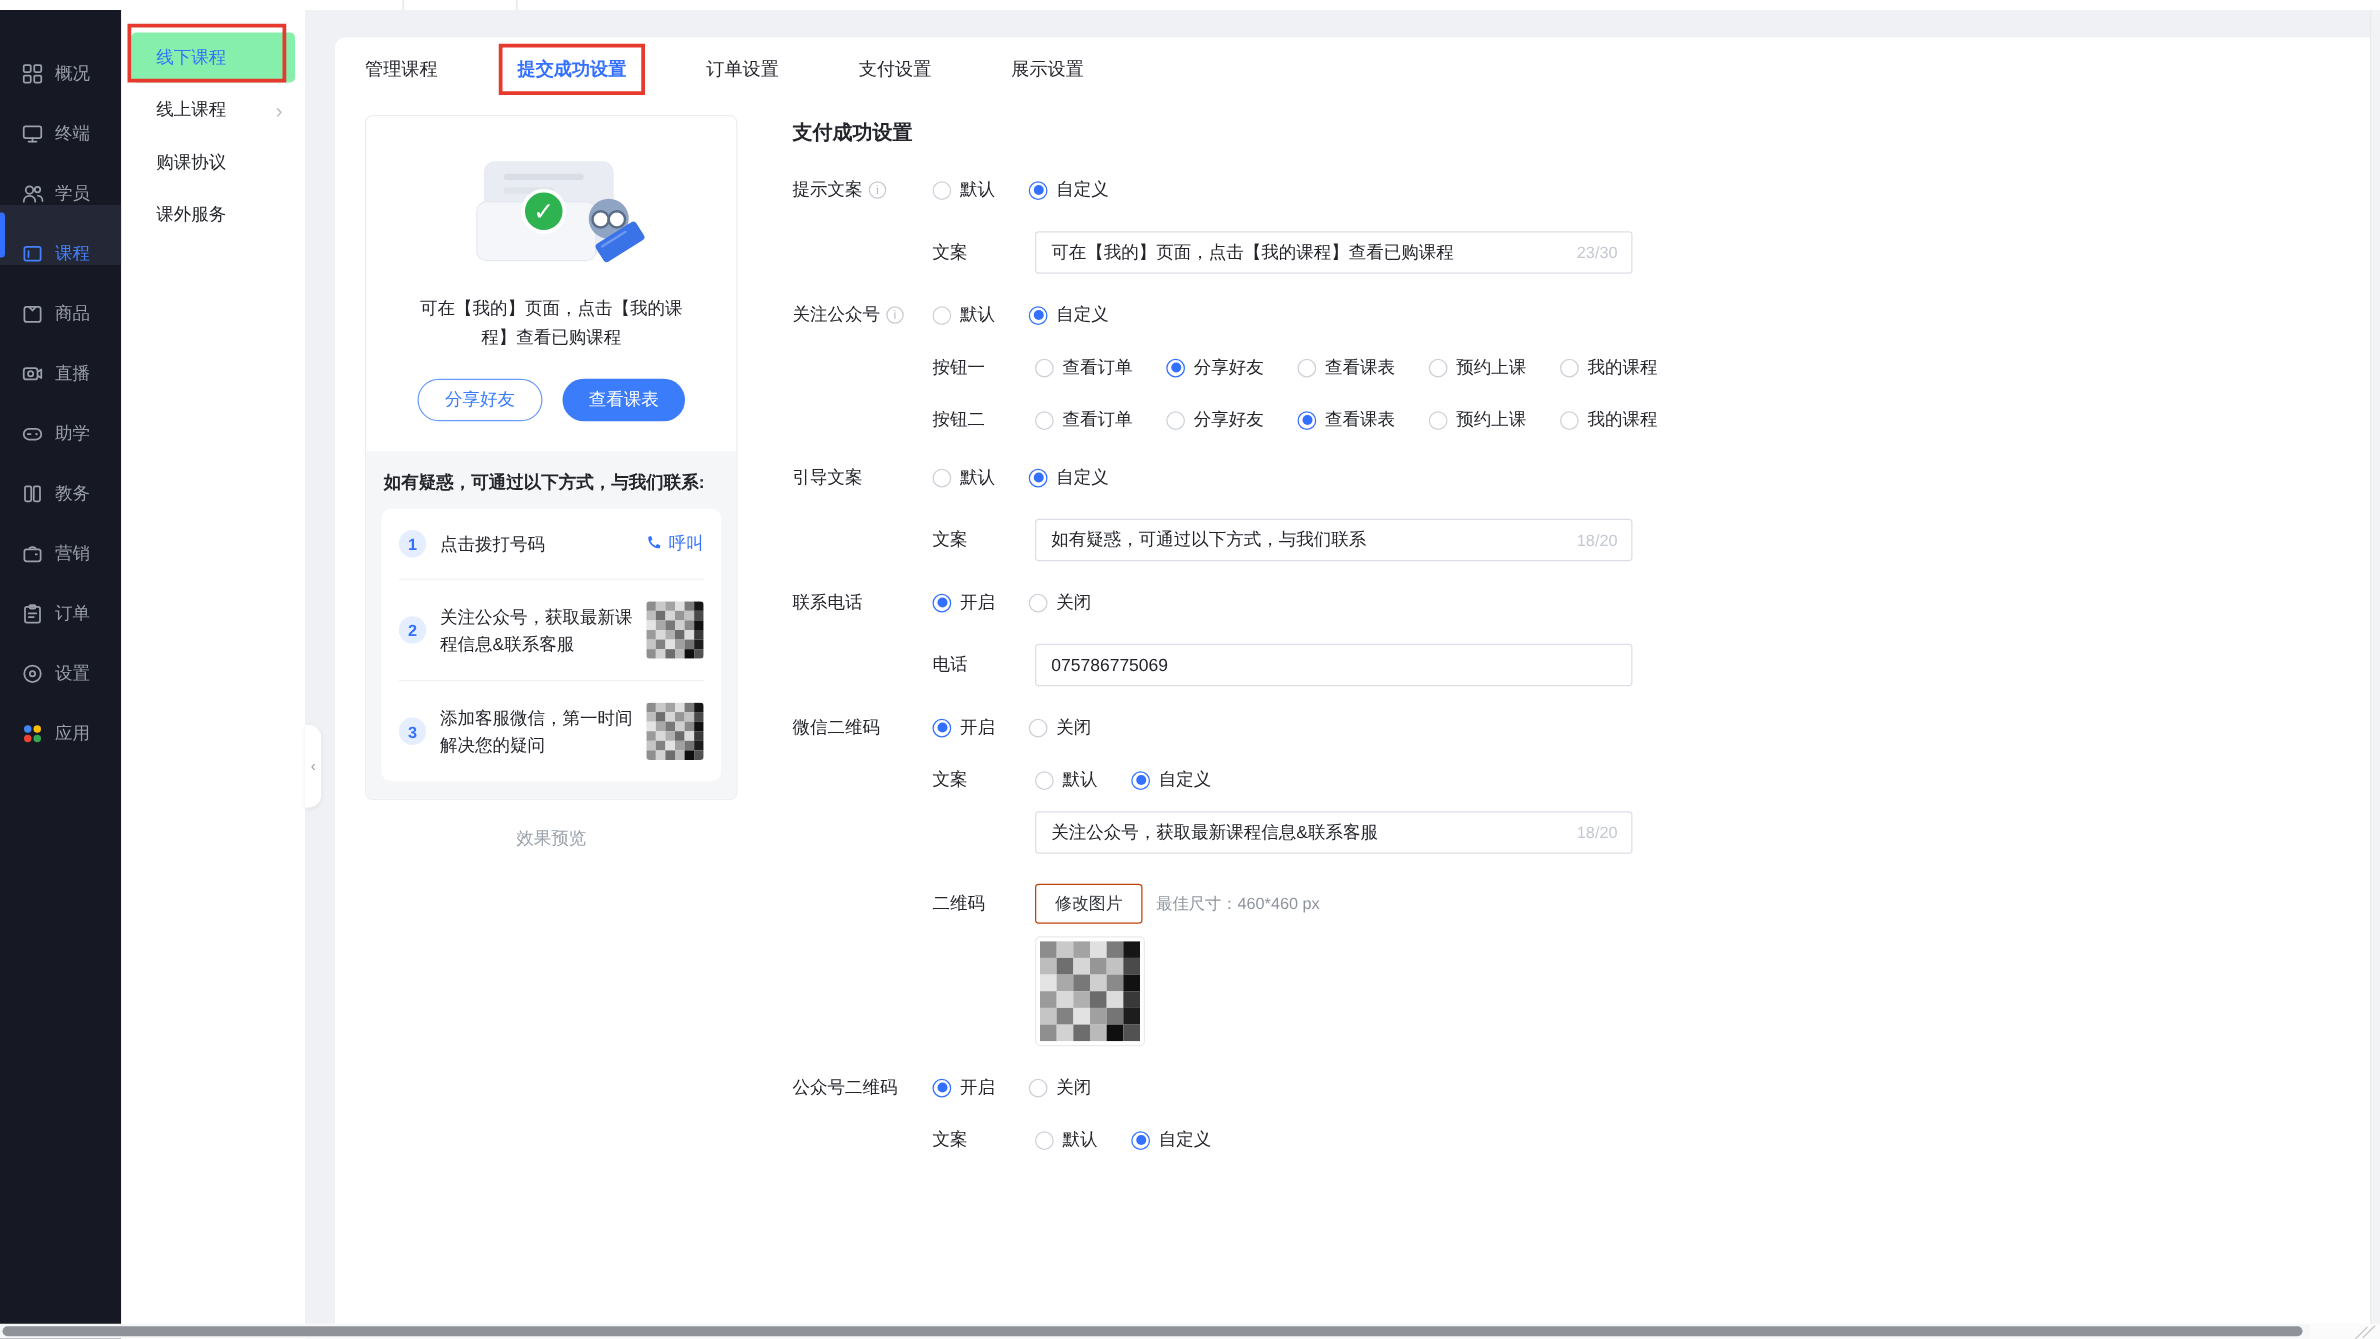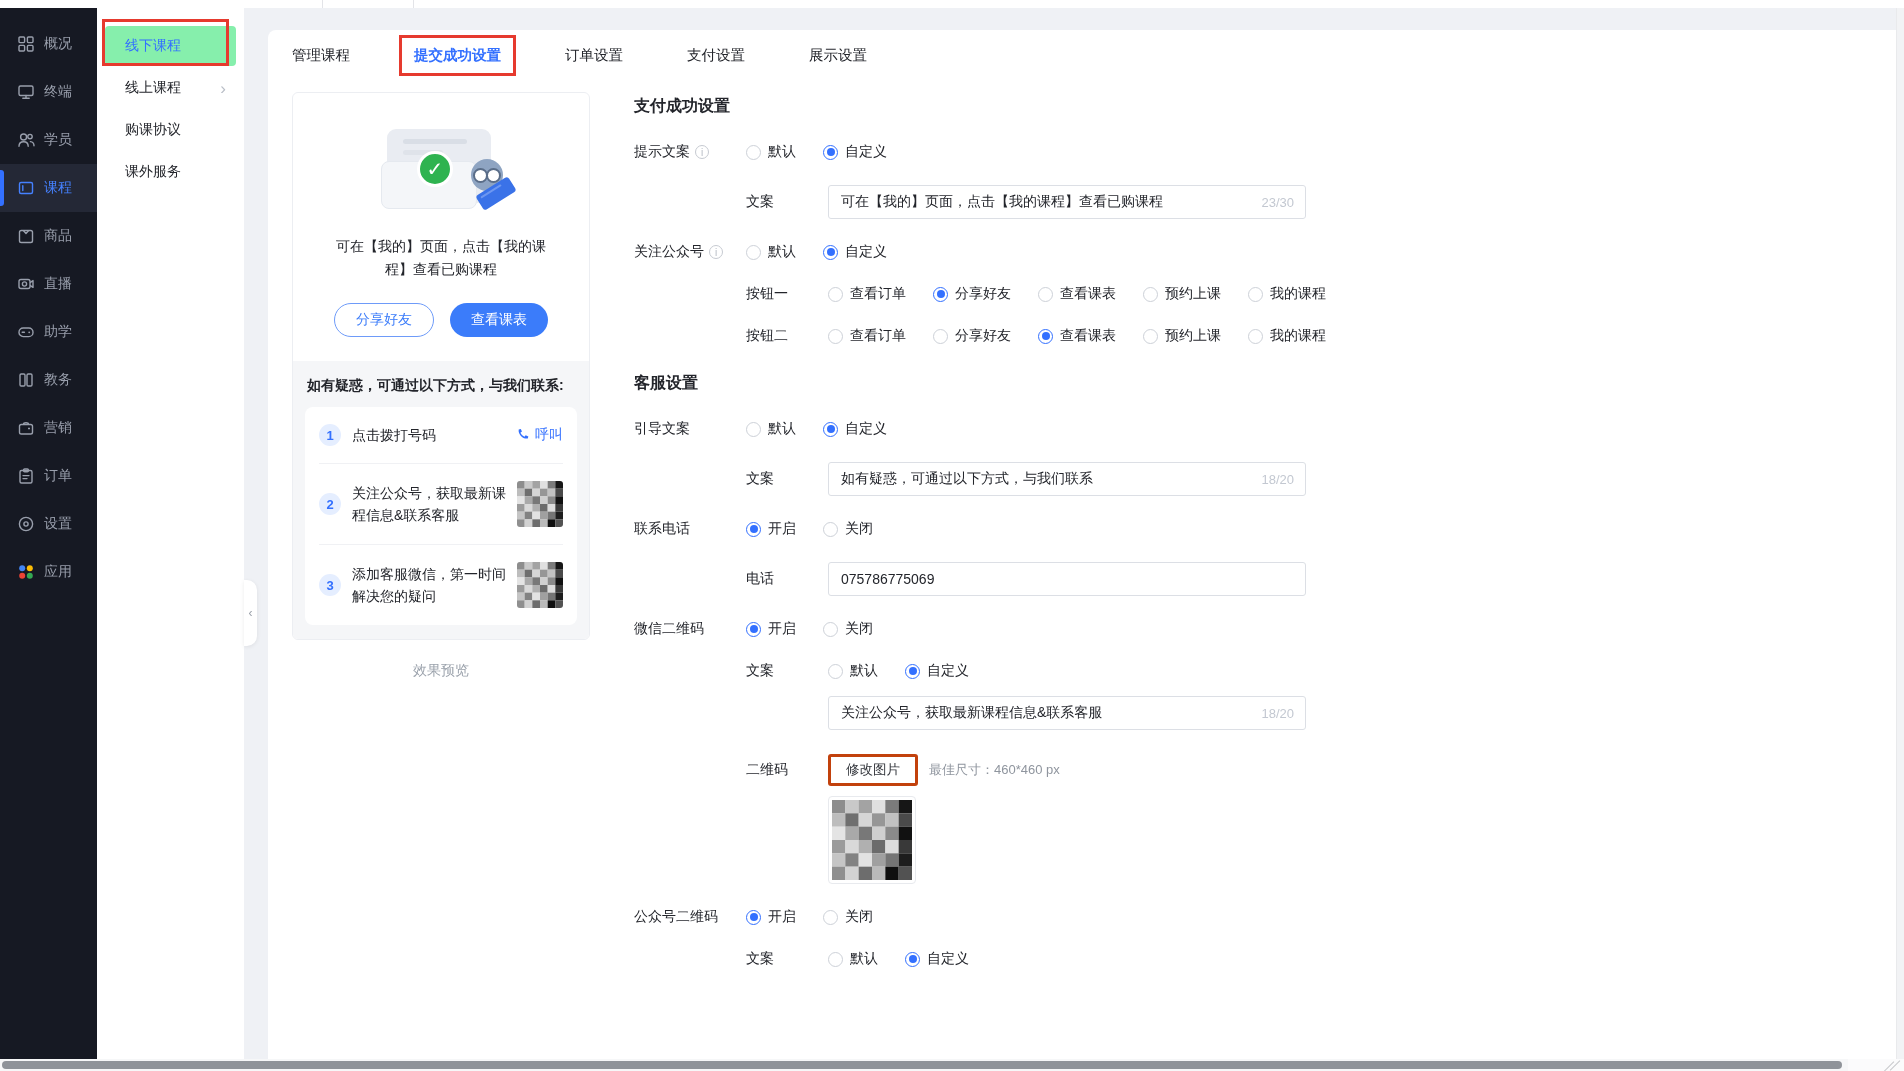--- a/index.html
+++ b/index.html
@@ -16,21 +16,21 @@
   .h-corner{position:absolute;right:0;top:0;width:56px;height:12px;background:#fbfbfc;}
   .h-corner i{position:absolute;width:14px;height:1px;background:#c7c9cc;transform:rotate(-45deg);}
   .h-corner i:nth-child(1){right:2px;top:6px;}
   .h-corner i:nth-child(2){right:8px;top:7px;}
 
   
   .app{display:flex;height:1063px;}
 
   
   .sidebar{width:97px;background:#161923;padding-top:12px;flex-shrink:0;}
-  .side-item{height:48px;display:flex;align-items:center;padding-left:17px;gap:9px;color:#999fac;font-size:14px;position:relative;cursor:pointer;}
+  .side-item{height:48px;display:flex;align-items:flex-end;padding-left:17px;gap:9px;color:#999fac;font-size:14px;position:relative;cursor:pointer;}
   .side-item svg{width:18px;height:18px;flex-shrink:0;}
   .side-item.sel{background:#242836;color:#4581ff;}
   .side-item.sel::before{content:'';position:absolute;left:0;top:6px;bottom:6px;width:4px;background:var(--accent);border-radius:0 3px 3px 0;}
 
   
   .submenu{width:147px;background:#fff;padding-top:16px;flex-shrink:0;position:relative;}
   .sub-item{height:40px;margin:2px 8px;padding-left:20px;display:flex;align-items:center;font-size:14px;color:#23252b;border-radius:4px;cursor:pointer;position:relative;}
   .sub-item.sel{background:#86efac;color:var(--accent);}
   .sub-item .chev{margin-left:auto;margin-right:10px;color:#b9bec7;font-size:17px;line-height:1;}
   .annotation-1{position:absolute;left:5px;top:11px;width:127px;height:47px;border:3px solid var(--annotation);z-index:5;pointer-events:none;}
@@ -96,21 +96,21 @@
   .indent2{margin-left:194px;}
   .fradios{display:flex;gap:27px;flex-wrap:nowrap;}
   .radio{display:flex;align-items:center;gap:7px;font-size:14px;color:#23252b;cursor:pointer;white-space:nowrap;}
   .rdot{width:15px;height:15px;border:1px solid #cdd1d8;border-radius:50%;background:#fff;position:relative;flex-shrink:0;}
   .radio.checked .rdot{border:1.5px solid var(--accent);}
   .radio.checked .rdot::after{content:'';position:absolute;left:2.5px;top:2.5px;right:2.5px;bottom:2.5px;background:var(--accent);border-radius:50%;}
   .input-wrap{position:relative;width:478px;}
   input.f{width:100%;height:34px;border:1px solid #dcdfe5;border-radius:3px;padding:0 56px 0 12px;font-size:14px;color:#23252b;background:#fff;font-family:inherit;}
   input.f.noc{padding-right:12px;}
   .counter{position:absolute;right:12px;top:50%;transform:translateY(-50%);color:#c3c8d1;font-size:13px;}
-  .upload-btn{height:32px;padding:0 15px;background:#fff;border:3px solid #c2410c;border-radius:3px;font-size:13.5px;color:#33363c;cursor:pointer;}
+  .upload-btn{height:32px;padding:0 15px;background:#fff;border:1px solid #c2410c;border-radius:3px;font-size:13.5px;color:#33363c;cursor:pointer;}
   .hint{margin-left:11px;color:#8f959e;font-size:13px;}
   .qr-main{width:88px;height:88px;border:1px solid #e8eaee;border-radius:4px;padding:3px;background:#fff;cursor:pointer;}
   .qr-main svg{width:100%;height:100%;display:block;}
   .mb10{margin-bottom:10px;} .mb16{margin-bottom:16px;} .mb28{margin-bottom:28px;} .mt34{margin-top:10px;}
 </style>
 </head>
 <body>
 
 <svg width="0" height="0" style="position:absolute">
   <defs>
@@ -433,21 +433,20 @@
                   <span class="rdot"></span>
                   <span>预约上课</span>
                 </label>
                 <label class="radio">
                   <span class="rdot"></span>
                   <span>我的课程</span>
                 </label>
               </div>
           </div>
 
-          <div class="sec-title mt34">客服设置</div>
 
           <div class="frow">
             <div class="flabel">
                 <span>引导文案</span>
               </div>
             <div class="fradios">
                 <label class="radio">
                   <span class="rdot"></span>
                   <span>默认</span>
                 </label>

